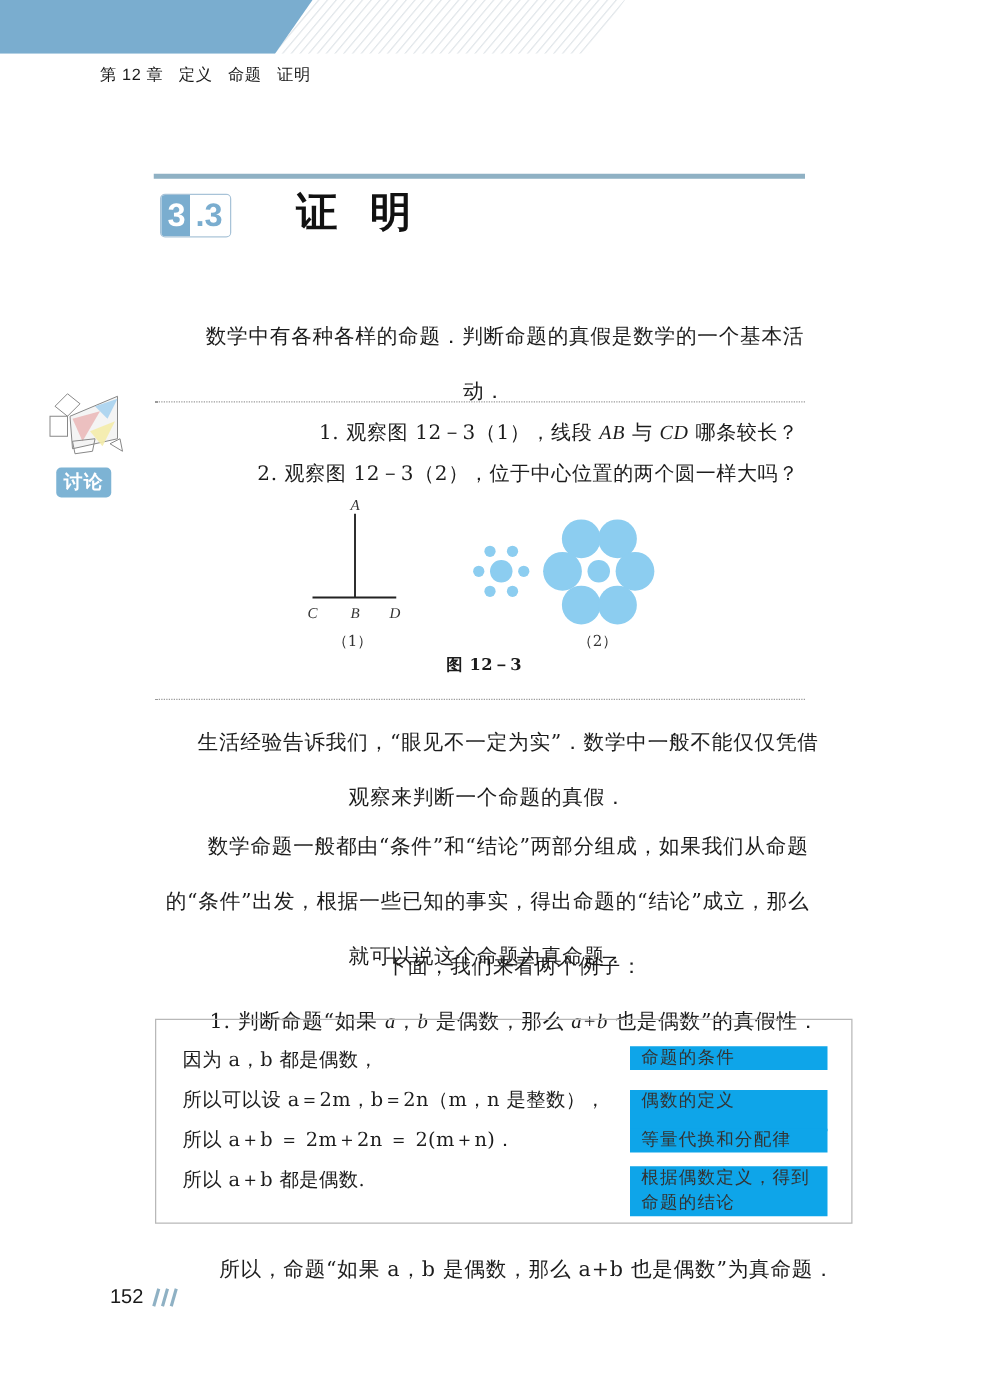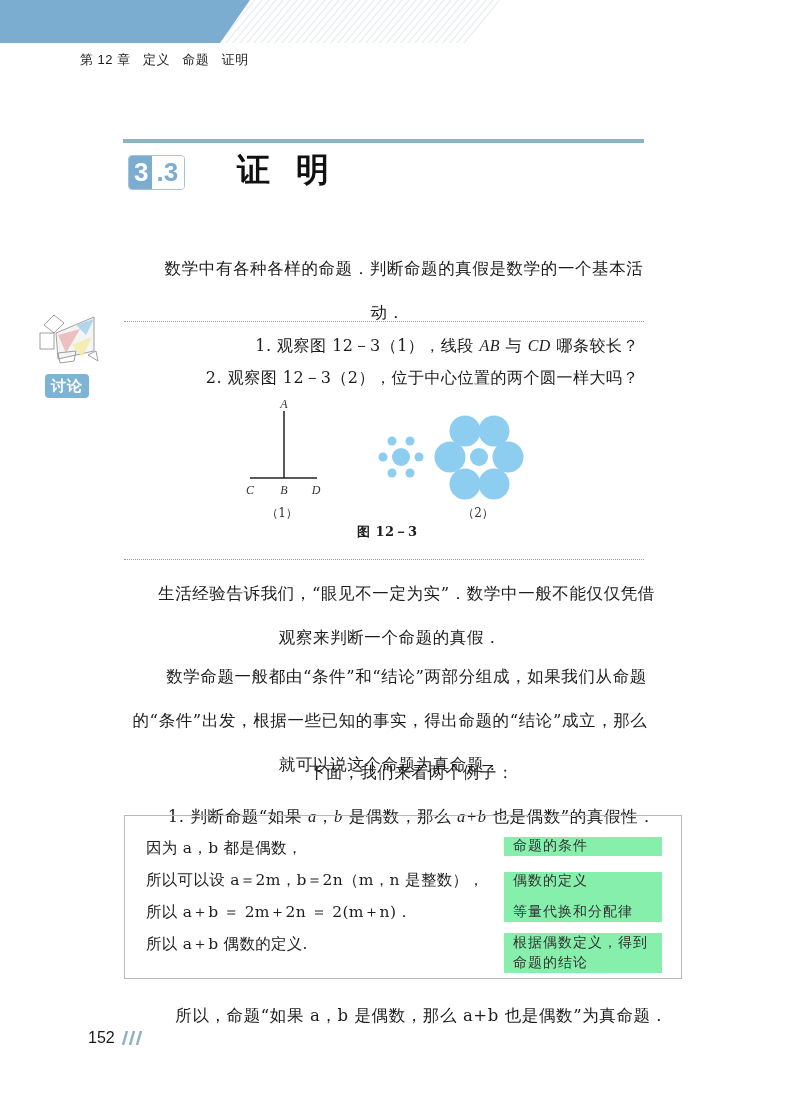--- a/index.html
+++ b/index.html
@@ -43,21 +43,21 @@
     .fig { left:230px; top:395px; width:320px; height:150px; }
     .fig-caption { left:357px; top:523px; font-size:13px; font-weight:bold; letter-spacing:0.5px; }
 
     .p2 { left:125px; top:572px; width:530px; }
     .p3 { left:125px; top:655px; width:530px; }
     .p4 { left:125px; top:751px; width:540px; white-space:nowrap; }
 
     .proof-box { left:124px; top:815px; width:556px; height:162px; border:1.5px solid #b8b8b8; }
     .proof-lines { left:146px; top:832px; font-size:15.5px; line-height:32px; letter-spacing:0.3px; }
     .proof-lines div { white-space:nowrap; }
-    .note { left:504px; width:158px; background:#86efac; font-family:Liberation Mono, monospace;
+    .note { left:504px; width:158px; background:#0ea5e9; font-family:Liberation Serif, serif;
             font-size:14px; color:#333; letter-spacing:1px; padding-left:9px; box-sizing:border-box; }
     .note-1 { top:837px; height:19px; line-height:19px; }
     .note-2 { top:872px; height:33px; line-height:19px; }
     .note-3 { top:903px; height:19px; line-height:19px; }
     .note-4 { top:933px; height:40px; line-height:20px; }
 
     .p5 { left:125px; top:994px; width:560px; white-space:nowrap; }
 
     .page-num { left:88px; top:1029px; font-family:"Liberation Sans","DejaVu Sans",sans-serif; font-size:16px;
                 color:#1a1a1a; display:flex; align-items:center; }
@@ -141,21 +141,21 @@
 <div class="abs para p4">
   <div class="indent">下面，我们来看两个例子：</div>
   <div class="indent"><span>1. 判断命题“如果 </span><i class="m">a</i><span>，</span><i class="m">b</i><span> 是偶数，那么 </span><i class="m">a+b</i><span> 也是偶数”的真假性．</span></div>
 </div>
 
 <div class="abs proof-box"></div>
 <div class="abs proof-lines">
   <div>因为 a，b 都是偶数，</div>
   <div>所以可以设 a＝2m，b＝2n（m，n 是整数），</div>
   <div>所以 a＋b ＝ 2m＋2n ＝ 2(m＋n)．</div>
-  <div>所以 a＋b 偶数的定义.</div>
+  <div>所以 a＋b 都是偶数.</div>
 </div>
 <div class="abs note note-1">命题的条件</div>
 <div class="abs note note-2">偶数的定义</div>
 <div class="abs note note-3">等量代换和分配律</div>
 <div class="abs note note-4">根据偶数定义，得到命题的结论</div>
 
 <div class="abs para indent p5">所以，命题“如果 a，b 是偶数，那么 a+b 也是偶数”为真命题．</div>
 
 <div class="abs page-num">
   <span>152</span>

